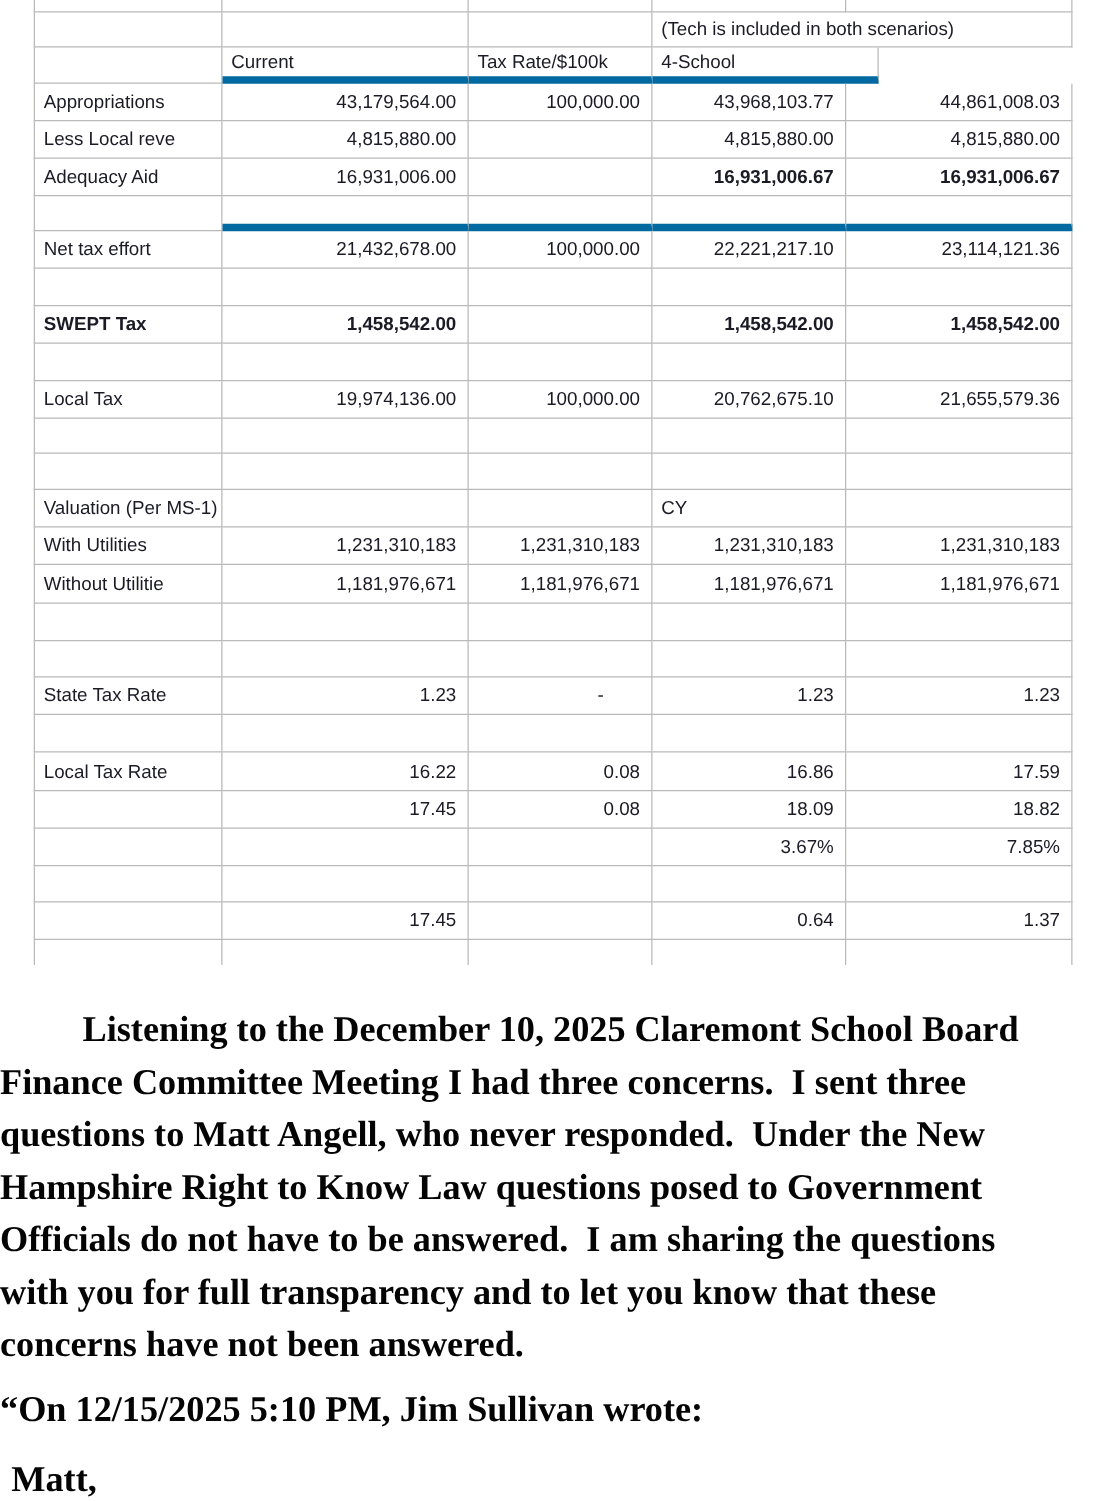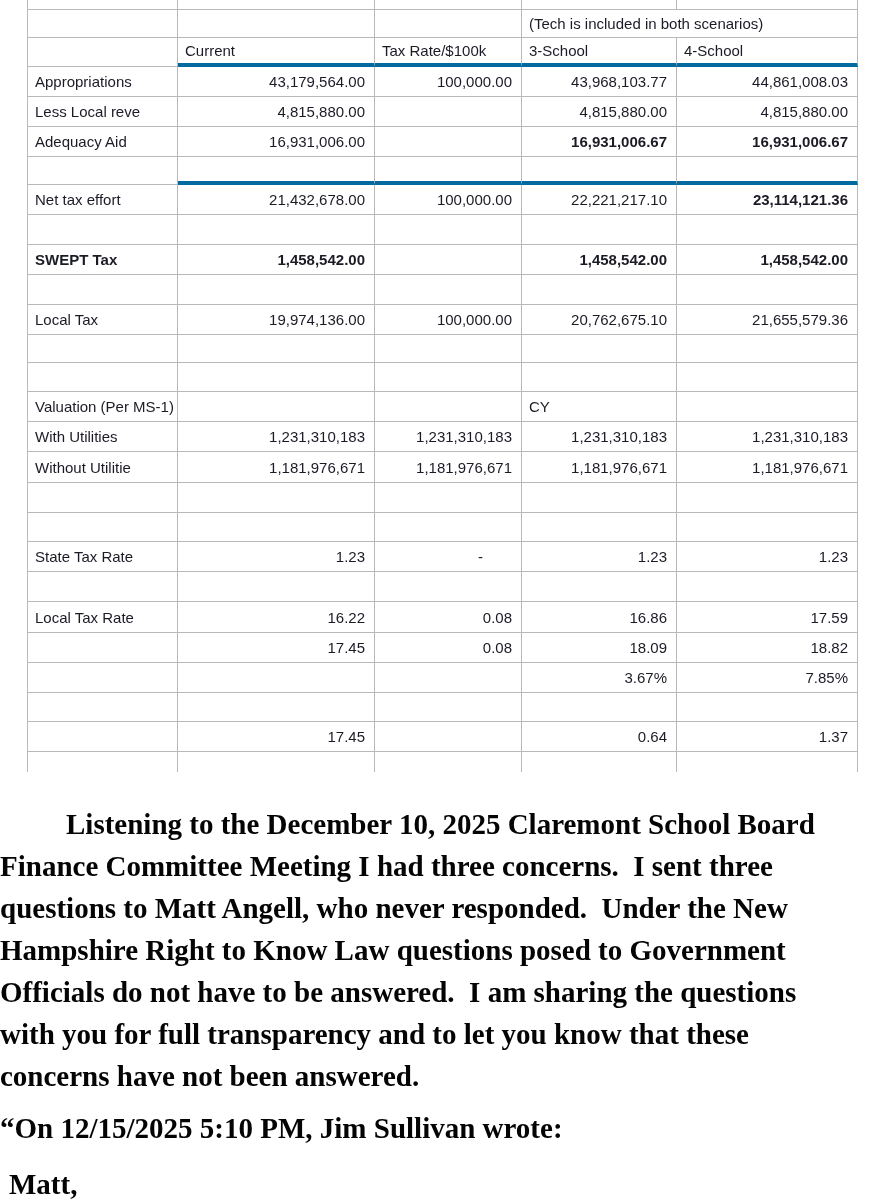--- a/index.html
+++ b/index.html
@@ -18,21 +18,21 @@
     box-sizing:border-box;
     border-right:1px solid #b9b9b9;
     border-bottom:1px solid #b9b9b9;
     padding:0 9px 0 7px;
     display:flex;align-items:center;justify-content:flex-end;
     white-space:pre;overflow:hidden;
   }
   .cell:first-child{border-left:1px solid #b9b9b9;}
   .cell.l{justify-content:flex-start;}
   .cell.b{font-weight:bold;}
-  .cell.tb{border-bottom:4px solid #0369a1;}
+  .cell.tb{border-bottom:6px solid #0369a1;}
   .cell.nb{border-bottom:none;}
   .cell.dash{padding-right:38px;}
   .cell.note{overflow:visible;}
   
   .letter{
     position:absolute;left:0;top:803px;width:880px;
     font-family:"Liberation Serif",serif;
     font-weight:bold;font-size:29px;color:#040404;
   }
   .line{white-space:pre;line-height:42px;height:42px;}
@@ -54,21 +54,20 @@
     <div class="trow" style="height: 28px;">
       <div class="cell l" style="width: 151px;"></div>
       <div class="cell" style="width: 197px;"></div>
       <div class="cell" style="width: 147px;"></div>
       <div class="cell l note" style="width: 336px;">(Tech is included in both scenarios)</div>
     </div>
     <div class="trow" style="height: 29px;">
       <div class="cell l" style="width: 151px;"></div>
       <div class="cell l tb" style="width: 197px;">Current</div>
       <div class="cell l tb" style="width: 147px;">Tax Rate/$100k</div>
-      <div class="cell l tb" style="width: 155px;">3-School</div>
       <div class="cell l tb" style="width: 181px;">4-School</div>
     </div>
     <div class="trow" style="height: 30px;">
       <div class="cell l" style="width: 151px;">Appropriations</div>
       <div class="cell" style="width: 197px; text-align: center;">43,179,564.00</div>
       <div class="cell" style="width: 147px;">100,000.00</div>
       <div class="cell" style="width: 155px;">43,968,103.77</div>
       <div class="cell" style="width: 181px;">44,861,008.03</div>
     </div>
     <div class="trow" style="height: 30px;">
@@ -90,21 +89,21 @@
       <div class="cell tb" style="width: 197px;"></div>
       <div class="cell tb" style="width: 147px;"></div>
       <div class="cell tb" style="width: 155px;"></div>
       <div class="cell tb" style="width: 181px;"></div>
     </div>
     <div class="trow" style="height: 30px;">
       <div class="cell l" style="width: 151px;">Net tax effort</div>
       <div class="cell" style="width: 197px;">21,432,678.00</div>
       <div class="cell" style="width: 147px;">100,000.00</div>
       <div class="cell" style="width: 155px;">22,221,217.10</div>
-      <div class="cell" style="width: 181px; font-weight: bold;">23,114,121.36</div>
+      <div class="cell" style="width: 181px;">23,114,121.36</div>
     </div>
     <div class="trow" style="height: 30px;">
       <div class="cell l" style="width: 151px;"></div>
       <div class="cell" style="width: 197px;"></div>
       <div class="cell" style="width: 147px;"></div>
       <div class="cell" style="width: 155px;"></div>
       <div class="cell" style="width: 181px;"></div>
     </div>
     <div class="trow" style="height: 30px;">
       <div class="cell l b" style="width: 151px;">SWEPT Tax</div>

